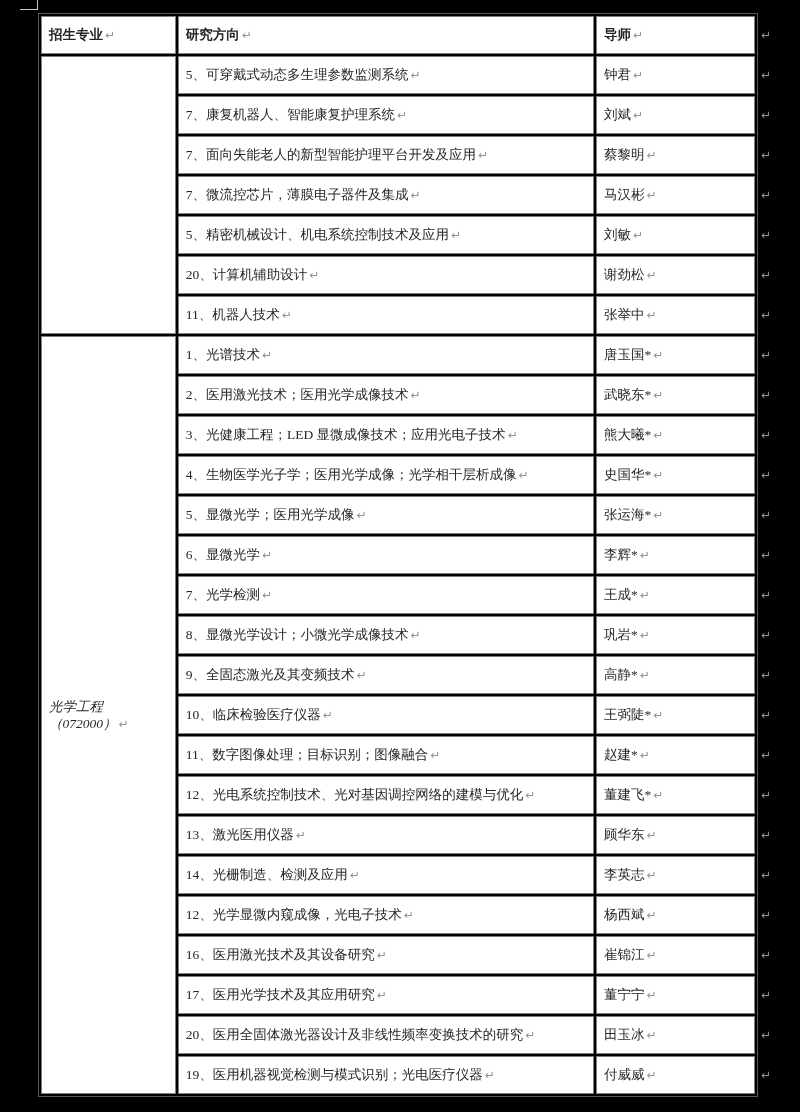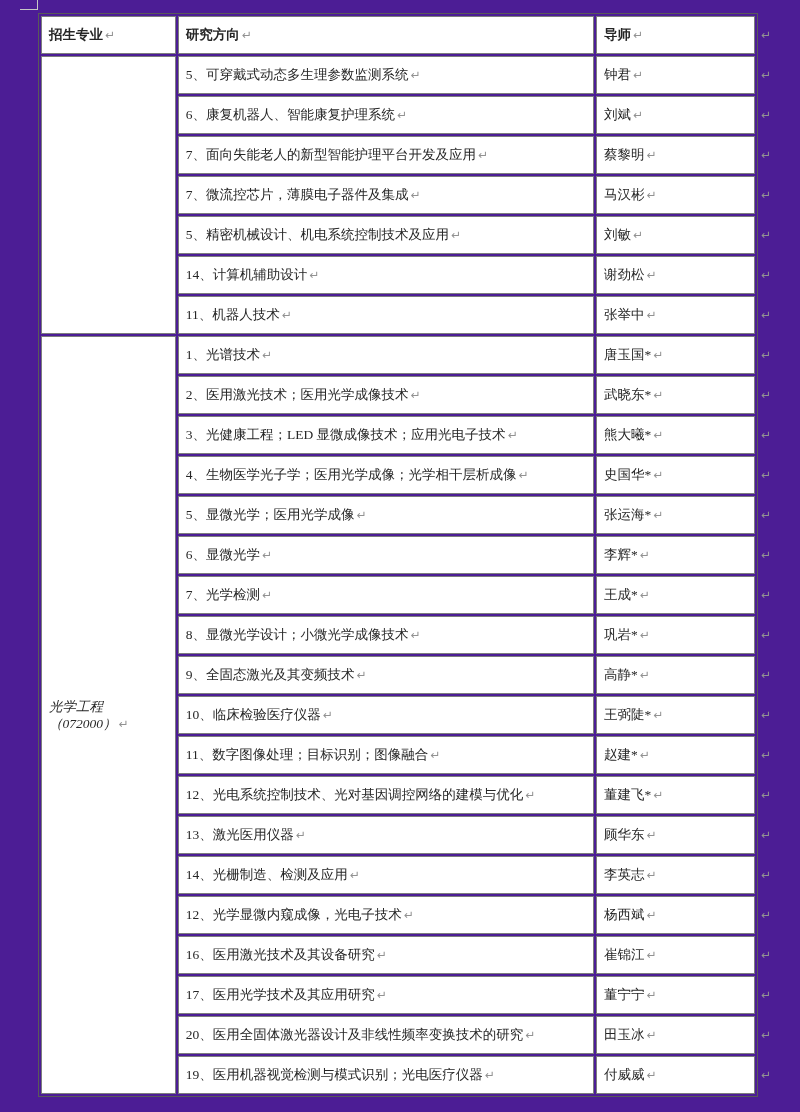--- a/index.html
+++ b/index.html
@@ -9,21 +9,21 @@
     width: 800px;
     height: 1112px;
     overflow: hidden;
     font-family: "Liberation Serif", "DejaVu Serif", serif;
     color: #262626;
   }
   #page {
     position: relative;
     width: 800px;
     height: 1112px;
-    background: #4c1d95;
+    background: #000000;
   }
   
   .crop-h {
     position: absolute;
     left: 20px; top: 9px;
     width: 17px; height: 1px;
     background: #c6c6c6;
   }
   .crop-v {
     position: absolute;
@@ -101,37 +101,37 @@
           <th><span>导师</span><span class="pmark">↵</span></th>
         </tr>
       </thead>
     <tbody>
         <tr>
           <td class="major-cell" rowspan="7"></td>
           <td><span>5、可穿戴式动态多生理参数监测系统</span><span class="pmark">↵</span></td>
           <td><span>钟君</span><span class="pmark">↵</span></td>
         </tr>
         <tr>
-          <td><span>6、康复机器人、智能康复护理系统</span><span class="pmark">↵</span></td>
+          <td><span>7、康复机器人、智能康复护理系统</span><span class="pmark">↵</span></td>
           <td><span>刘斌</span><span class="pmark">↵</span></td>
         </tr>
         <tr>
           <td><span>7、面向失能老人的新型智能护理平台开发及应用</span><span class="pmark">↵</span></td>
           <td><span>蔡黎明</span><span class="pmark">↵</span></td>
         </tr>
         <tr>
           <td><span>7、微流控芯片，薄膜电子器件及集成</span><span class="pmark">↵</span></td>
           <td><span>马汉彬</span><span class="pmark">↵</span></td>
         </tr>
         <tr>
           <td><span>5、精密机械设计、机电系统控制技术及应用</span><span class="pmark">↵</span></td>
           <td><span>刘敏</span><span class="pmark">↵</span></td>
         </tr>
         <tr>
-          <td><span>14、计算机辅助设计</span><span class="pmark">↵</span></td>
+          <td><span>20、计算机辅助设计</span><span class="pmark">↵</span></td>
           <td><span>谢劲松</span><span class="pmark">↵</span></td>
         </tr>
         <tr>
           <td><span>11、机器人技术</span><span class="pmark">↵</span></td>
           <td><span>张举中</span><span class="pmark">↵</span></td>
         </tr>
         <tr>
           <td class="major-cell" rowspan="19"><span>光学工程</span><br><span>（072000）</span><span class="pmark">↵</span></td>
           <td><span>1、光谱技术</span><span class="pmark">↵</span></td>
           <td><span>唐玉国*</span><span class="pmark">↵</span></td>

